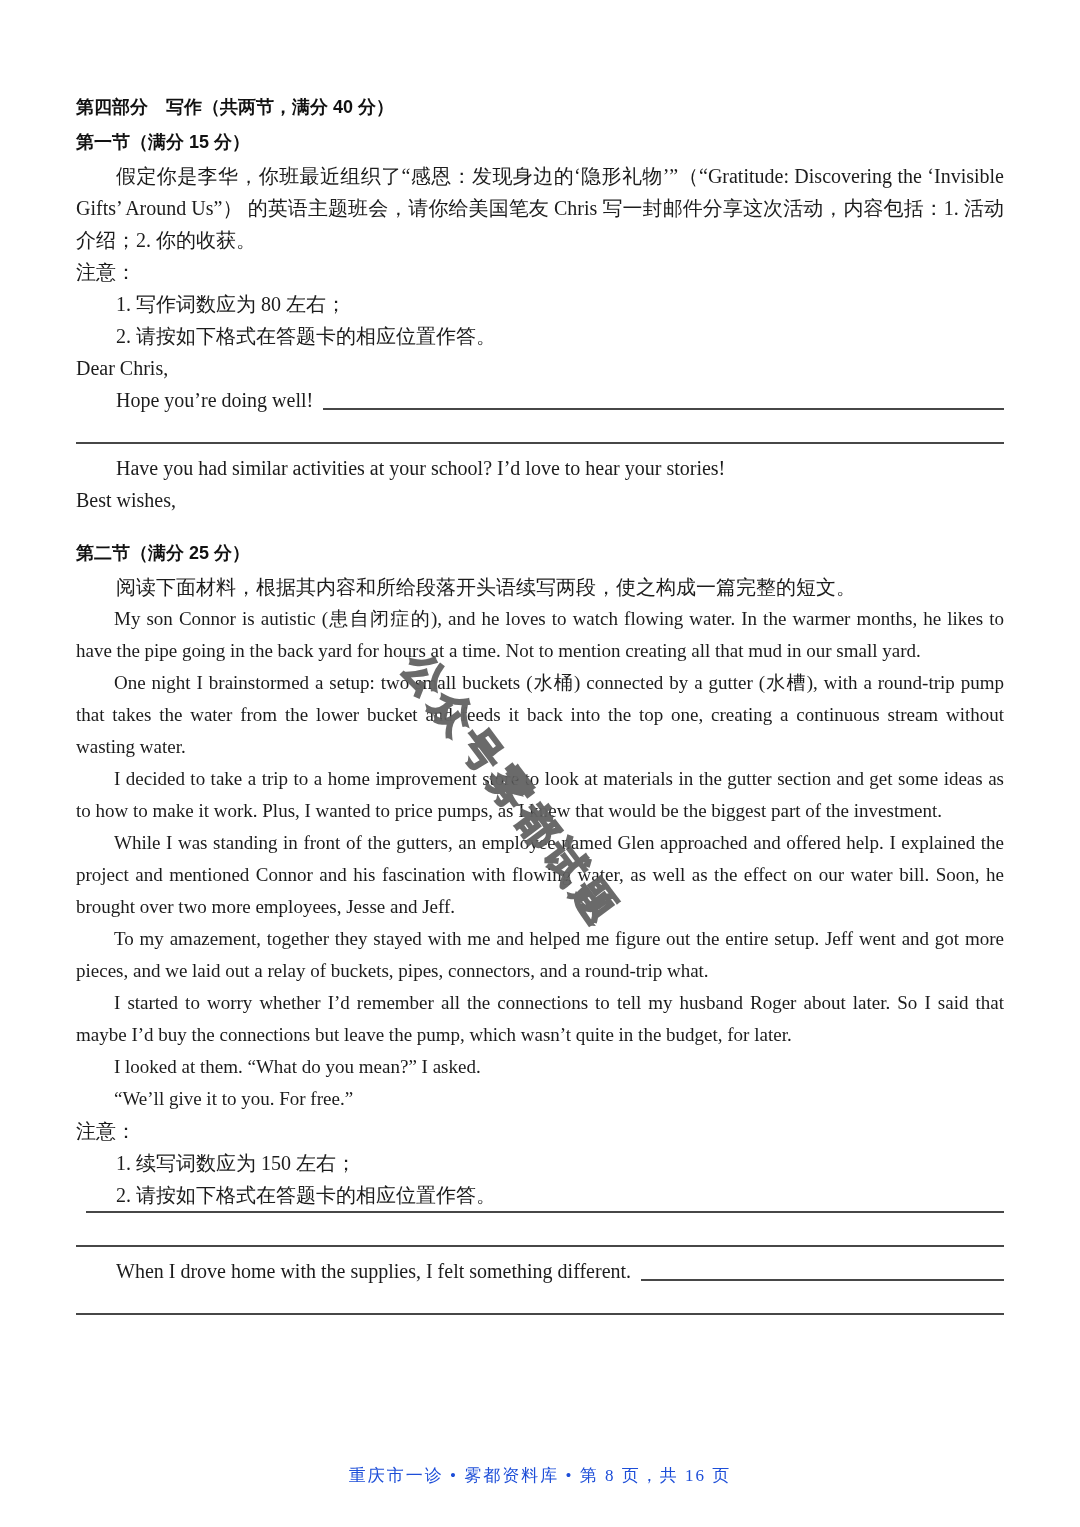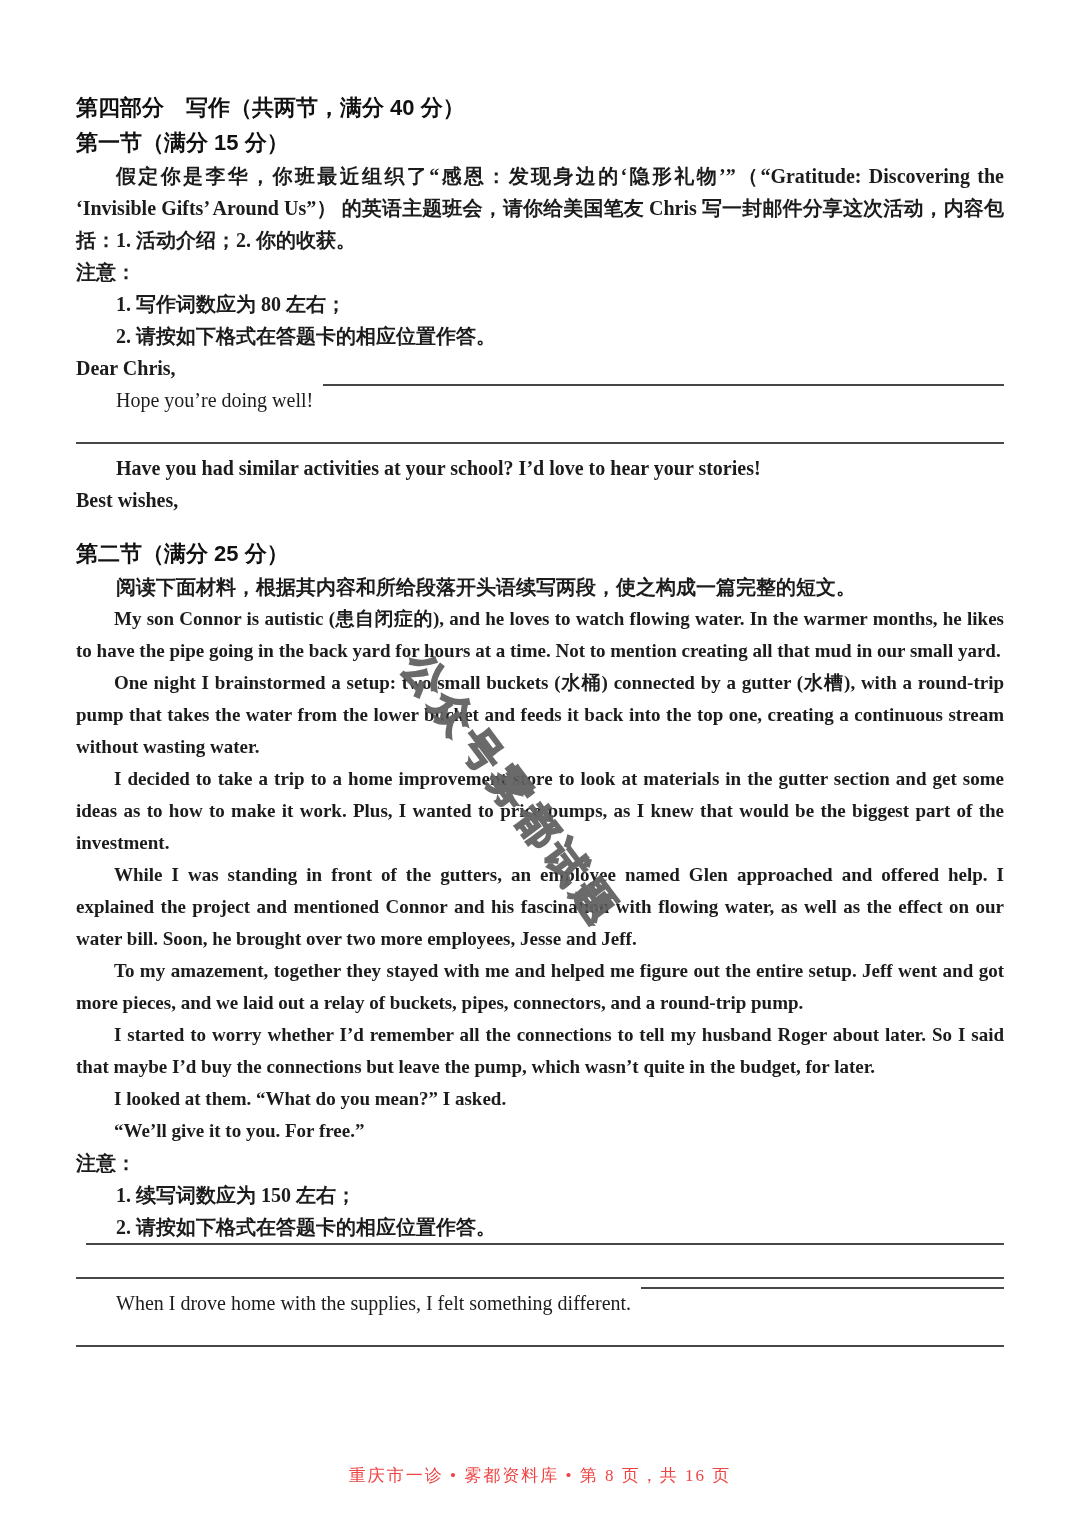--- a/index.html
+++ b/index.html
@@ -12,39 +12,38 @@
     background: #ffffff;
     padding: 90px 76px 0 76px;
     color: #1c1c1c;
     font-family: "Liberation Serif", serif;
     font-size: 20px;
     overflow: hidden;
   }
   .h {
     font-family: "Liberation Sans", sans-serif;
     font-weight: 700;
-    font-size: 22px;
+    font-size: 18px;
     line-height: 35px;
     margin: 0;
     color: #111;
   }
   .h.s2 { margin-top: 20px; }
   .para {
     margin: 0;
     line-height: 32px;
     text-align: justify;
-    font-weight: bold;
   }
   .cjk { text-align: left; }
   .indent { text-indent: 2em; }
   .note { text-indent: 2em; }
   .story { font-size: 19px; }
   .write-line {
     display: flex;
-    align-items: flex-start;
+    align-items: flex-end;
     line-height: 32px;
   }
   .write-line .lead {
     white-space: pre;
     padding-left: 2em;
   }
   .write-line .blank {
     flex: 1;
     border-bottom: 2px solid #474747;
     margin: 0 0 6px 10px;
@@ -72,21 +71,21 @@
     pointer-events: none;
   }
   .footer {
     position: absolute;
     left: 0;
     right: 0;
     bottom: 40px;
     text-align: center;
     font-size: 17px;
     letter-spacing: 2px;
-    color: #ef4444;
+    color: #1d4ed8;
   }
 </style>
 </head>
 <body>
 
 <div class="page">
 
   <div class="watermark">公众号雾都试题</div>
 
   <h1 class="h">第四部分　写作（共两节，满分 40 分）</h1>
@@ -108,21 +107,21 @@
   <p class="para indent">Have you had similar activities at your school? I’d love to hear your stories!</p>
   <p class="para">Best wishes,</p>
 
   <h2 class="h s2">第二节（满分 25 分）</h2>
   <p class="para indent cjk">阅读下面材料，根据其内容和所给段落开头语续写两段，使之构成一篇完整的短文。</p>
 
   <p class="para indent story">My son Connor is autistic (患自闭症的), and he loves to watch flowing water. In the warmer months, he likes to have the pipe going in the back yard for hours at a time. Not to mention creating all that mud in our small yard.</p>
   <p class="para indent story">One night I brainstormed a setup: two small buckets (水桶) connected by a gutter (水槽), with a round-trip pump that takes the water from the lower bucket and feeds it back into the top one, creating a continuous stream without wasting water.</p>
   <p class="para indent story">I decided to take a trip to a home improvement store to look at materials in the gutter section and get some ideas as to how to make it work. Plus, I wanted to price pumps, as I knew that would be the biggest part of the investment.</p>
   <p class="para indent story">While I was standing in front of the gutters, an employee named Glen approached and offered help. I explained the project and mentioned Connor and his fascination with flowing water, as well as the effect on our water bill. Soon, he brought over two more employees, Jesse and Jeff.</p>
-  <p class="para indent story">To my amazement, together they stayed with me and helped me figure out the entire setup. Jeff went and got more pieces, and we laid out a relay of buckets, pipes, connectors, and a round-trip pump.</p>
+  <p class="para indent story">To my amazement, together they stayed with me and helped me figure out the entire setup. Jeff went and got more pieces, and we laid out a relay of buckets, pipes, connectors, and a round-trip what.</p>
   <p class="para indent story">I started to worry whether I’d remember all the connections to tell my husband Roger about later. So I said that maybe I’d buy the connections but leave the pump, which wasn’t quite in the budget, for later.</p>
   <p class="para indent story">I looked at them. “What do you mean?” I asked.</p>
   <p class="para indent story">“We’ll give it to you. For free.”</p>
 
   <p class="para cjk">注意：</p>
   <p class="para note cjk">1. 续写词数应为 150 左右；</p>
   <p class="para note cjk">2. 请按如下格式在答题卡的相应位置作答。</p>
 
   <div class="write-line">
     <span class="blank"></span>

